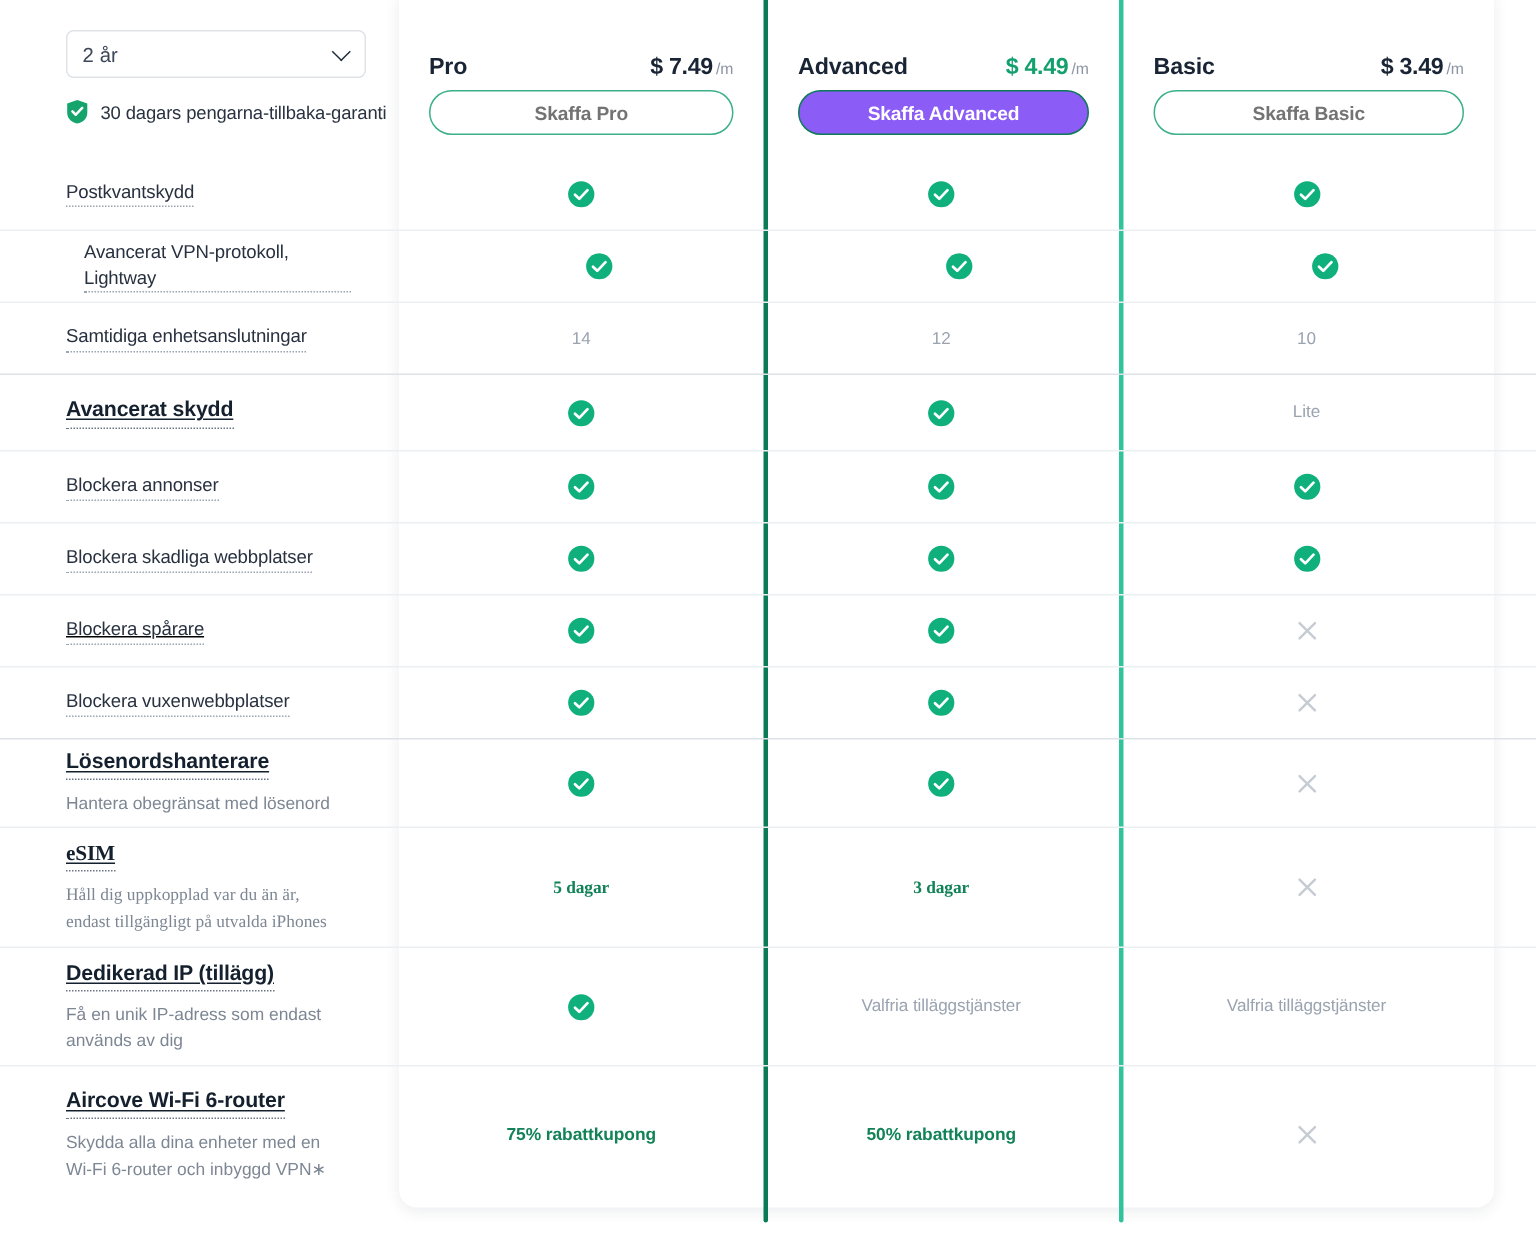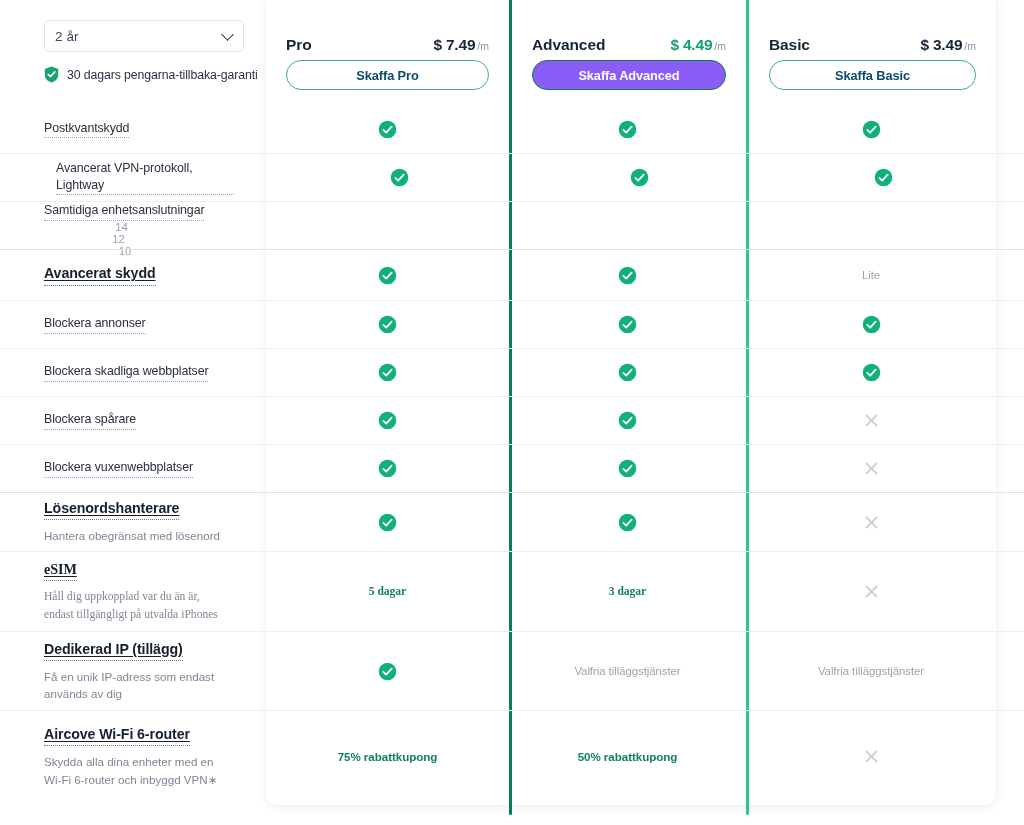--- a/index.html
+++ b/index.html
@@ -130,21 +130,21 @@
     display: flex;
     align-items: center;
     justify-content: center;
     font-size: 12.8px;
     font-weight: bold;
     letter-spacing: -.1px;
     cursor: pointer;
   }
   .cta.outline {
     border: 1.2px solid #3cb08a;
-    color: #0c4a6e;
+    color: #737373;
     background: #fff;
   }
   .cta.filled {
     background: #8b5cf6;
     color: #ffffff;
     border: 1.2px solid #0d7a58;
   }
 
   
   .ribbon {
@@ -342,21 +342,21 @@
             <path d="M5.6 10.3 L8.6 13.2 L14.4 7.1" fill="none" stroke="#ffffff" stroke-width="1.9" stroke-linecap="round" stroke-linejoin="round"></path>
           </svg>
         </div>
         <div class="cell-val c3">
           <svg class="ic-check" viewBox="0 0 20 20">
             <circle cx="10" cy="10" r="9.2" fill="#0fb07c"></circle>
             <path d="M5.6 10.3 L8.6 13.2 L14.4 7.1" fill="none" stroke="#ffffff" stroke-width="1.9" stroke-linecap="round" stroke-linejoin="round"></path>
           </svg>
         </div>
       </div>
-      <div class="row" style="height: 48px; flex-direction: column;">
+      <div class="row" style="height: 48px;">
         <div class="cell-feature">
           <span class="feat-title">Samtidiga enhetsanslutningar</span>
         </div>
         <div class="cell-val">
           <span class="val-text">14</span>
         </div>
         <div class="cell-val c2">
           <span class="val-text">12</span>
         </div>
         <div class="cell-val c3">
@@ -422,21 +422,21 @@
             <path d="M5.6 10.3 L8.6 13.2 L14.4 7.1" fill="none" stroke="#ffffff" stroke-width="1.9" stroke-linecap="round" stroke-linejoin="round"></path>
           </svg>
         </div>
         <div class="cell-val c3">
           <svg class="ic-check" viewBox="0 0 20 20">
             <circle cx="10" cy="10" r="9.2" fill="#0fb07c"></circle>
             <path d="M5.6 10.3 L8.6 13.2 L14.4 7.1" fill="none" stroke="#ffffff" stroke-width="1.9" stroke-linecap="round" stroke-linejoin="round"></path>
           </svg>
         </div>
       </div>
-      <div class="row" style="height: 48px;">
+      <div class="row" style="height: 48px; text-decoration: underline;">
         <div class="cell-feature">
           <span class="feat-title">Blockera spårare</span>
         </div>
         <div class="cell-val">
           <svg class="ic-check" viewBox="0 0 20 20">
             <circle cx="10" cy="10" r="9.2" fill="#0fb07c"></circle>
             <path d="M5.6 10.3 L8.6 13.2 L14.4 7.1" fill="none" stroke="#ffffff" stroke-width="1.9" stroke-linecap="round" stroke-linejoin="round"></path>
           </svg>
         </div>
         <div class="cell-val c2">

